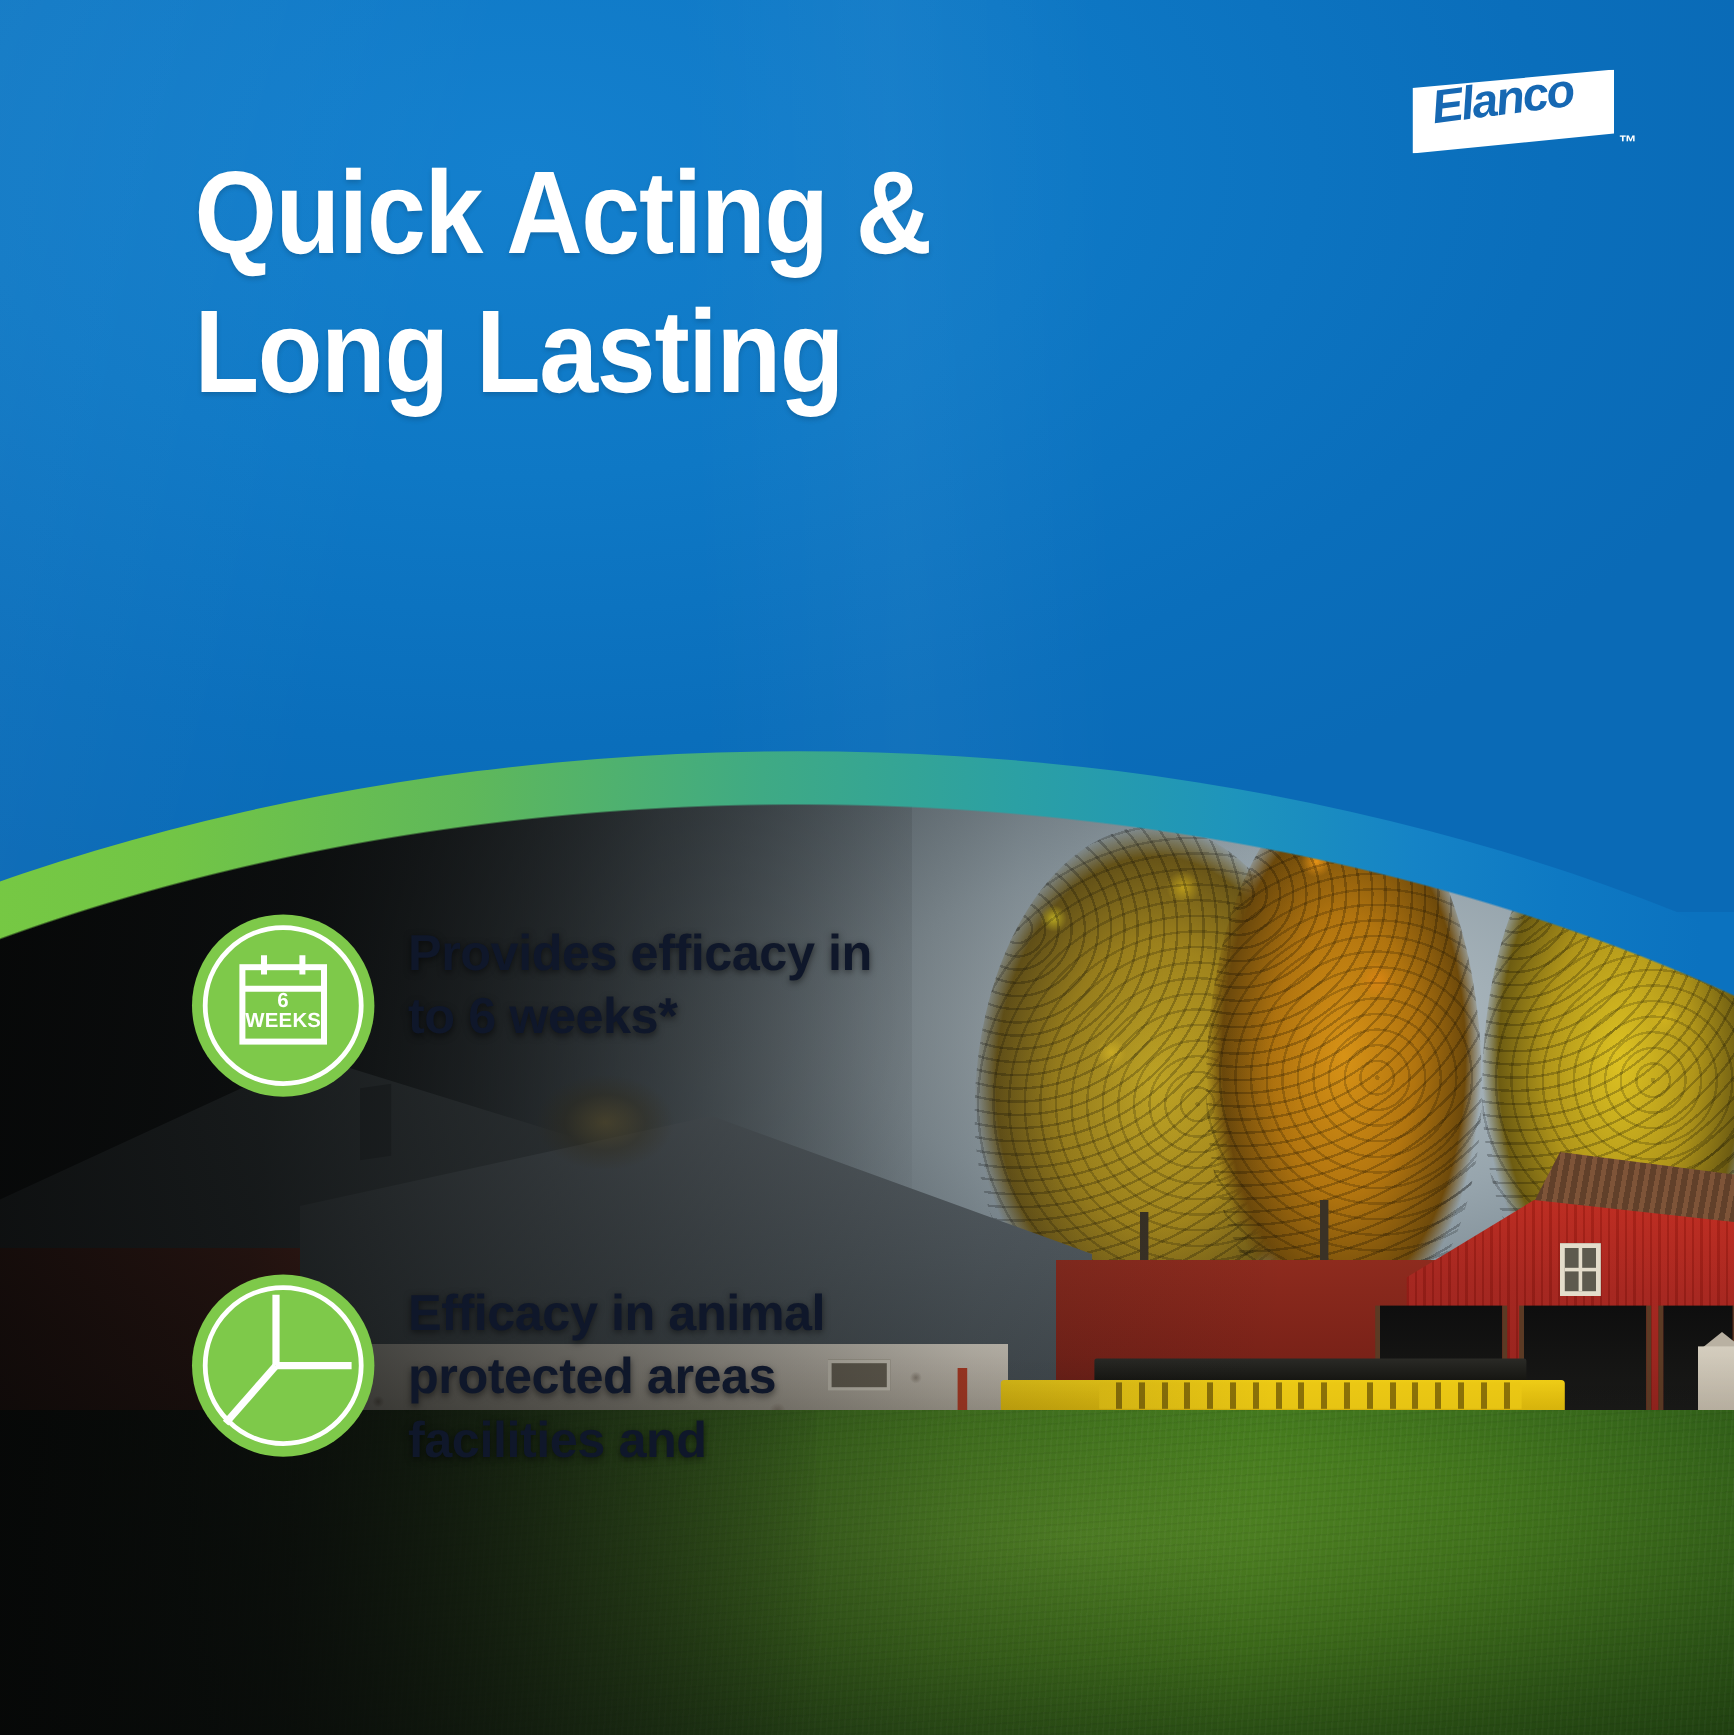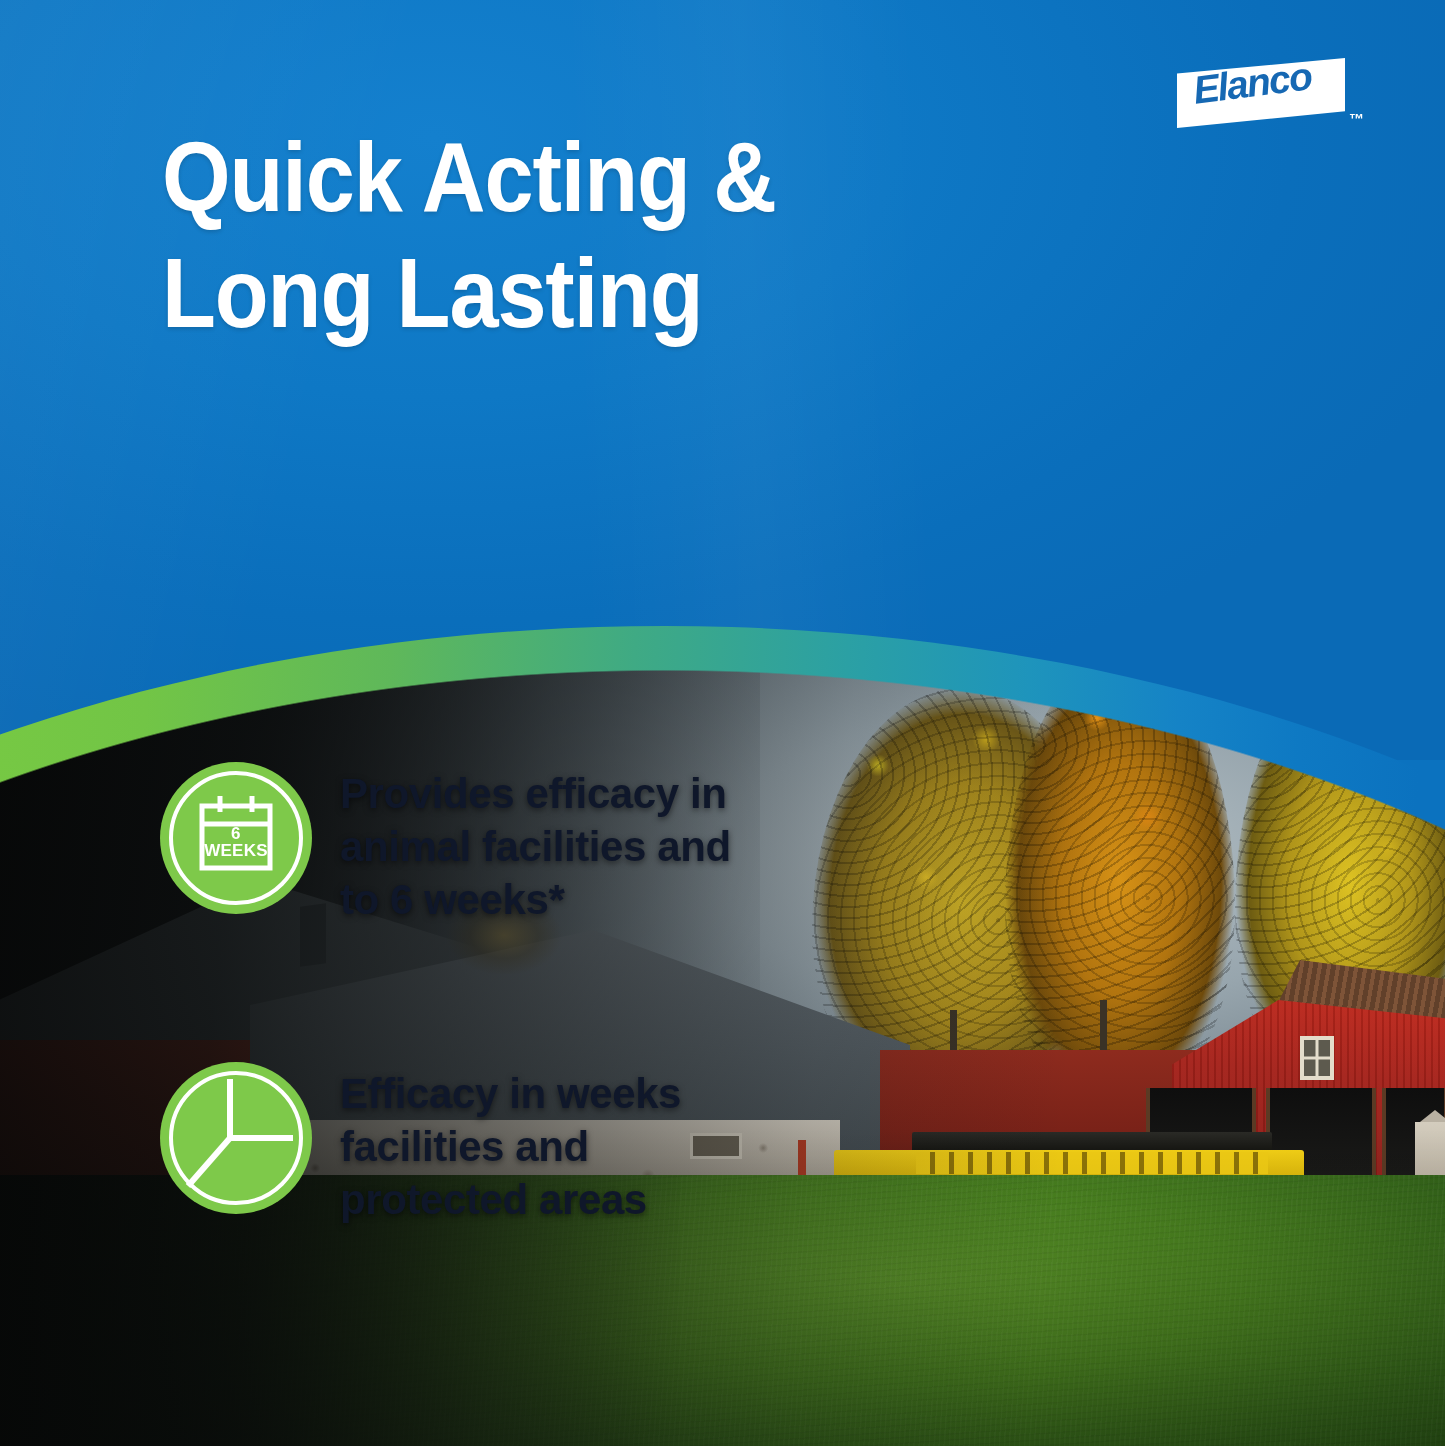--- a/index.html
+++ b/index.html
@@ -512,36 +512,35 @@
         <line x1="42" y1="62" x2="110" y2="62" stroke="#ffffff" stroke-width="5"></line>
 
         <line x1="60" y1="34" x2="60" y2="50" stroke="#ffffff" stroke-width="5"></line>
         <line x1="92" y1="34" x2="92" y2="50" stroke="#ffffff" stroke-width="5"></line>
       </svg>
       <div class="badge-caltxt num">6</div>
       <div class="badge-caltxt wk">WEEKS</div>
     </div>
     <div class="feature-text">
       <span class="ft-line">Provides efficacy in</span>
-      <span class="ft-line">animal facilities and</span>
       <span class="ft-line">to 6 weeks*</span>
     </div>
   </div>
 
   <div class="feature f2">
     <div class="badge">
       <div class="badge-ring"></div>
       <svg class="badge-svg" viewBox="0 0 152 152">
 
         <line x1="70" y1="76" x2="70" y2="17" stroke="#ffffff" stroke-width="6" stroke-linecap="butt"></line>
         <line x1="70" y1="76" x2="133" y2="76" stroke="#ffffff" stroke-width="6" stroke-linecap="butt"></line>
         <line x1="70" y1="76" x2="28" y2="124" stroke="#ffffff" stroke-width="6" stroke-linecap="butt"></line>
       </svg>
     </div>
     <div class="feature-text">
-      <span class="ft-line">Efficacy in weeks</span>
+      <span class="ft-line">Efficacy in animal</span>
+      <span class="ft-line">protected areas</span>
       <span class="ft-line">facilities and</span>
-      <span class="ft-line">protected areas</span>
     </div>
   </div>
 
 
 </div>
 
 </body></html>

